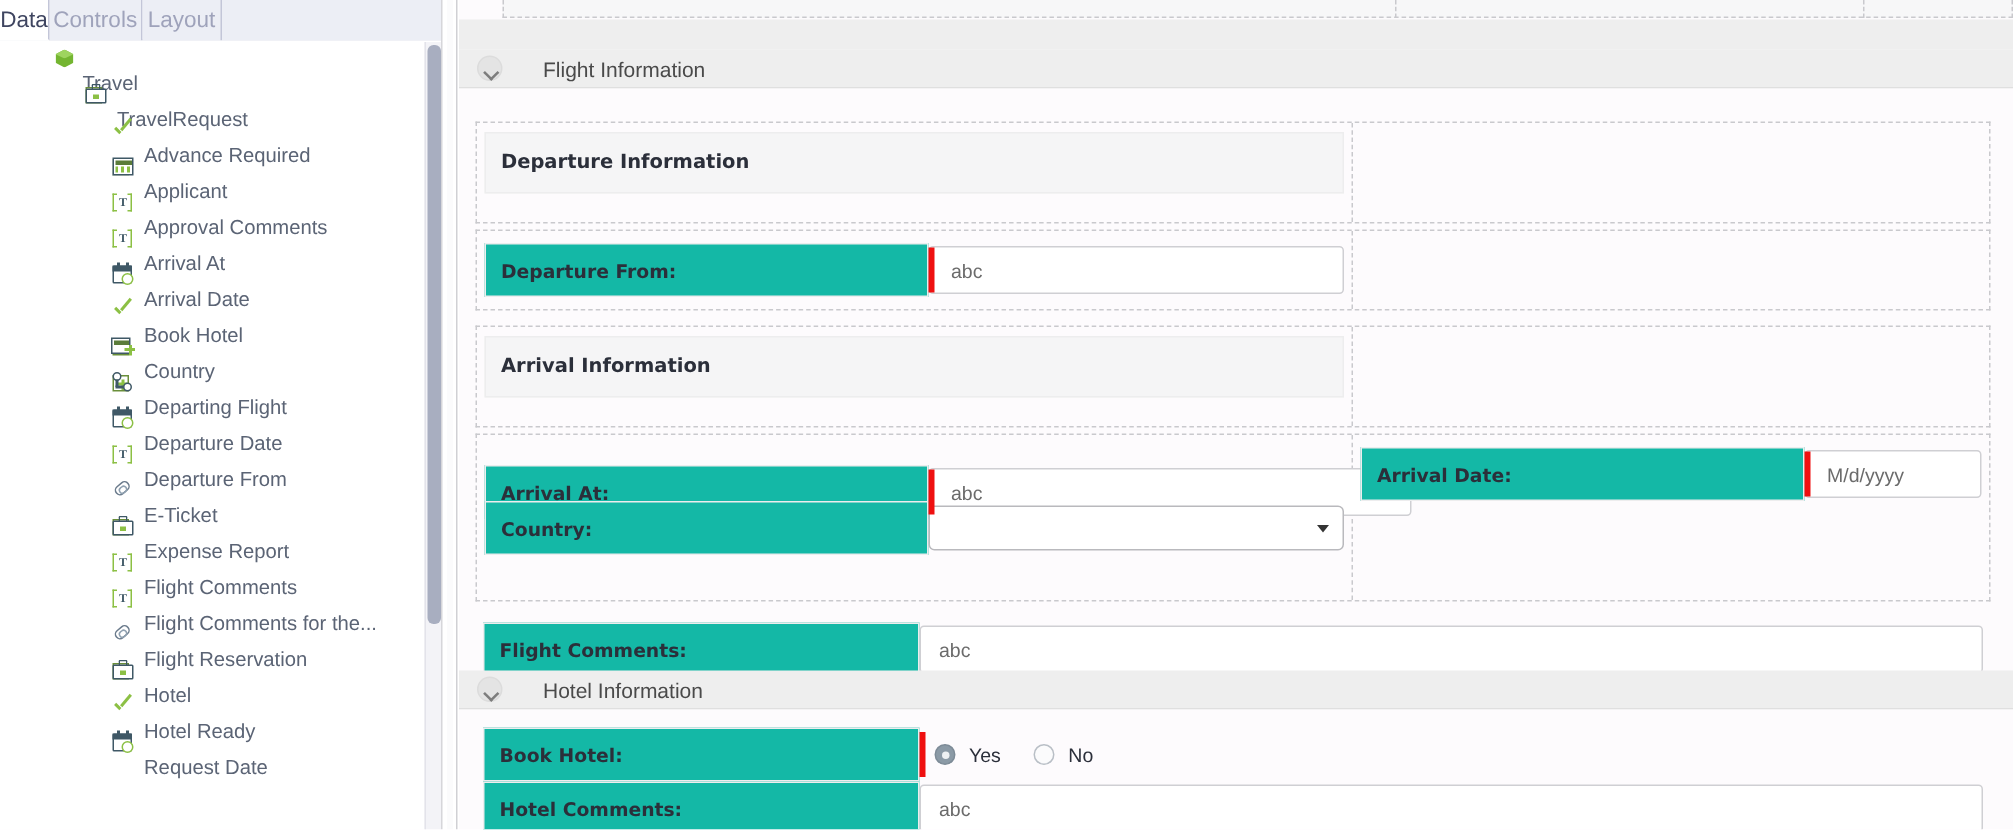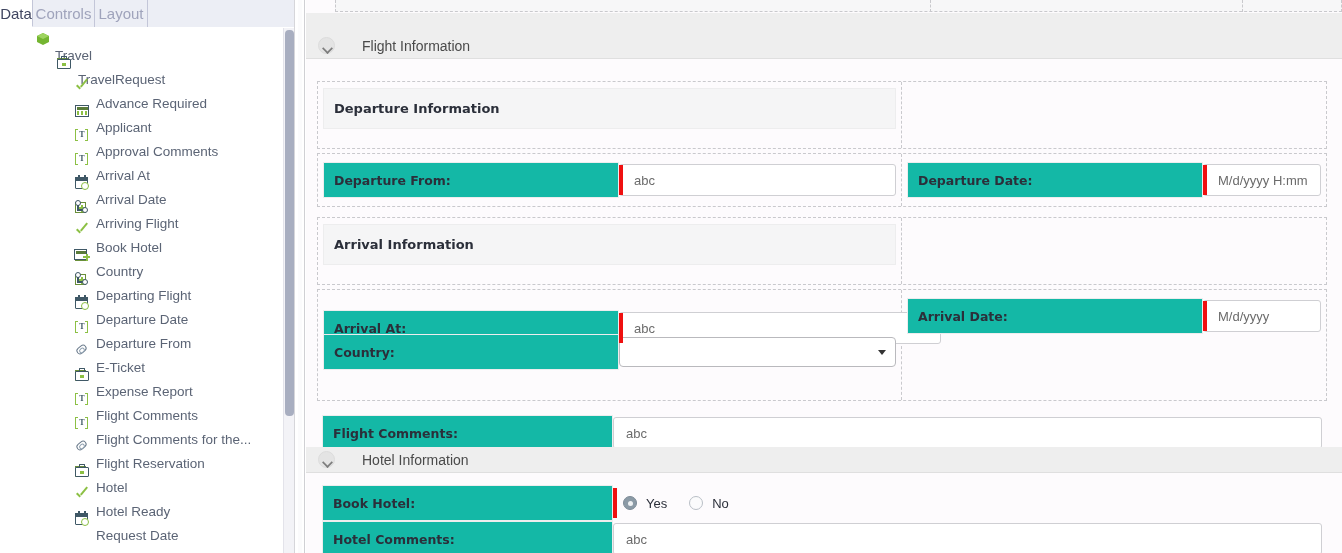--- a/index.html
+++ b/index.html
@@ -427,32 +427,20 @@
             <span class="ticon ic-date">
               <span class="cal"></span>
               <span class="top"></span>
               <span class="pin1"></span>
               <span class="pin2"></span>
               <span class="clk"></span>
             </span>
             <span class="tlabel">Arrival Date</span>
           </div>
           <div class="tnode lvl2">
-            <span class="expander" style="--p:1">
-              <span style="position: absolute; left: 4.5px; top: 2px; width: 2px; height: 7px; background: rgb(140, 192, 68);"></span>
-            </span>
-            <span class="ticon ic-rel">
-              <span class="c1"></span>
-              <span class="ln"></span>
-              <span class="ln2"></span>
-              <span class="c2"></span>
-            </span>
-            <span class="tlabel">Arriving Flight</span>
-          </div>
-          <div class="tnode lvl2">
             <span class="ticon ic-check"></span>
             <span class="tlabel">Book Hotel</span>
           </div>
           <div class="tnode lvl2">
             <span class="expander" style="--p:1">
               <span style="position: absolute; left: 4.5px; top: 2px; width: 2px; height: 7px; background: rgb(140, 192, 68);"></span>
             </span>
             <span class="ticon ic-gridp">
               <span class="gb"></span>
               <span class="gt"></span>
@@ -594,27 +582,20 @@
             <div class="vsep" style="left:583px;"></div>
 
             <div class="fldrow" style="left:5px; top:8px; width:573px;">
               <div class="fld-label" style="width:296px;">Departure From:</div>
               <div class="fld-ctl" style="left:296px; right:0;">
                 <div class="req-bar"></div>
                 <div class="textbox hasreq">abc</div>
               </div>
             </div>
 
-            <div class="fldrow" style="left:589px; top:8px; right:5px;">
-              <div class="fld-label" style="width:296px;">Departure Date:</div>
-              <div class="fld-ctl" style="left:296px; right:0;">
-                <div class="req-bar"></div>
-                <div class="textbox hasreq">M/d/yyyy H:mm</div>
-              </div>
-            </div>
           </div>
 
           <div class="blk" style="left:11px; top:158px; width:1010px; height:68px;">
             <div class="vsep" style="left:583px;"></div>
             <div class="hdrow" style="left:5px; top:6px; width:573px;">
               <div class="h-txt">Arrival Information</div>
             </div>
           </div>
 
           <div class="blk" style="left:11px; top:230px; width:1010px; height:112px;">

